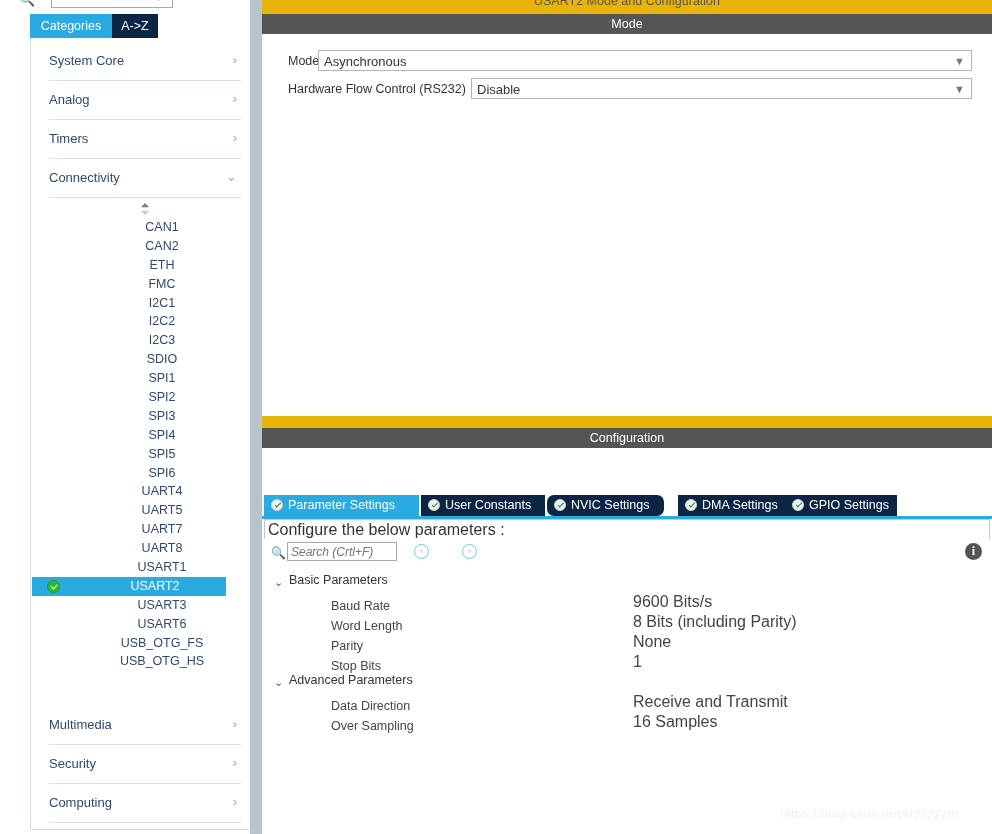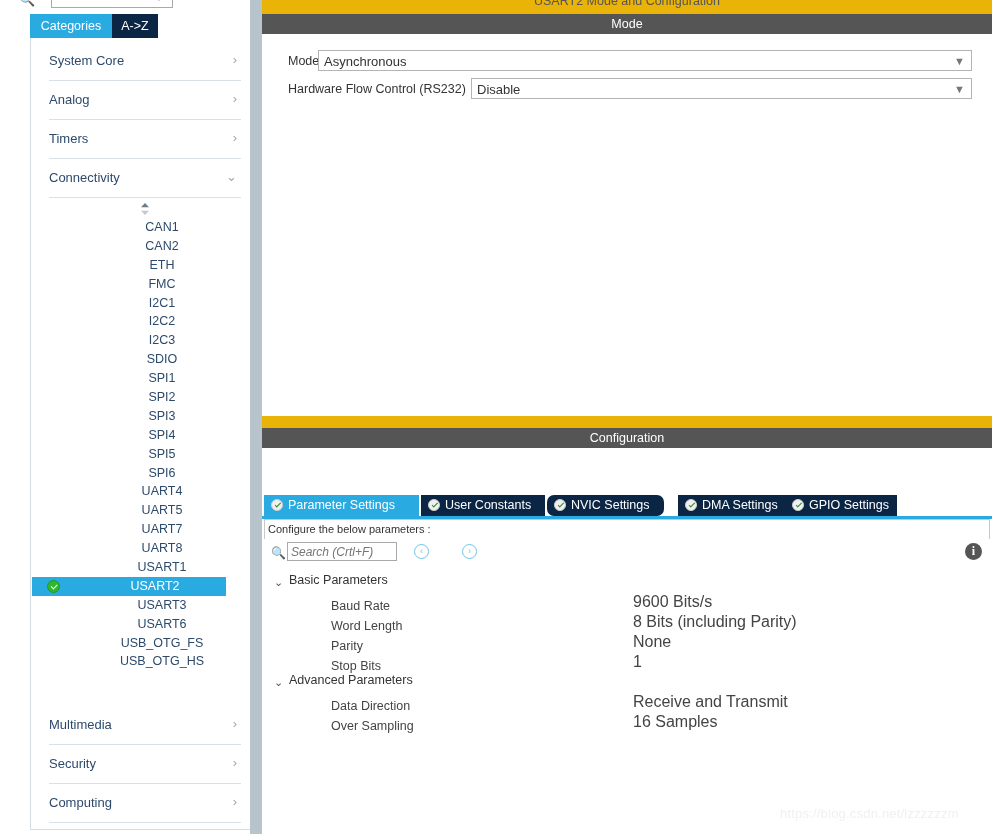--- a/index.html
+++ b/index.html
@@ -87,21 +87,21 @@
         padding-left:24px;box-sizing:border-box;cursor:pointer;background:#0b2545;}
   .ctab.active{background:#29ABE2;}
   .ctab .tchk{position:absolute;left:7px;top:4px;width:12px;height:12px;border-radius:50%;
               background:#f0f0f0;border:1px solid #cfcfcf;box-sizing:border-box;}
   .ctab .tchk:after{content:"";position:absolute;left:2.5px;top:3px;width:4.5px;height:2.2px;
               border-left:1.6px solid #2a8f2a;border-bottom:1.6px solid #2a8f2a;transform:rotate(-45deg);}
   #tab-underline{position:absolute;left:0;top:68px;width:730px;height:3px;background:#29ABE2;}
 
   #configure-hint{position:absolute;left:2px;top:71px;width:726px;height:20px;
                   border:1px solid #c8c8c8;border-bottom:none;box-sizing:border-box;
-                  font-size:11px;color:#333;line-height:19px;padding-left:3px;}
+                  font-size:16px;color:#333;line-height:19px;padding-left:3px;}
 
   #search-row{position:absolute;left:2px;top:93px;width:726px;height:26px;}
   #p-search-icon{position:absolute;left:7px;top:5px;font-size:12px;color:#29ABE2;line-height:14px;}
   #p-search-input{position:absolute;left:23px;top:1px;width:110px;height:19px;border:1px solid #a9a9a9;
                   background:#fff;box-sizing:border-box;font-size:12px;color:#9a9a9a;
                   font-style:italic;line-height:17px;padding-left:3px;font-family:"Liberation Sans",sans-serif;}
   .navbtn{position:absolute;top:3px;width:15px;height:15px;border:1.3px solid #6fc4e8;border-radius:50%;
           color:#6fc4e8;font-size:9px;line-height:13px;text-align:center;box-sizing:border-box;cursor:pointer;}
   #nav-prev{left:150px;}
   #nav-next{left:198px;}

